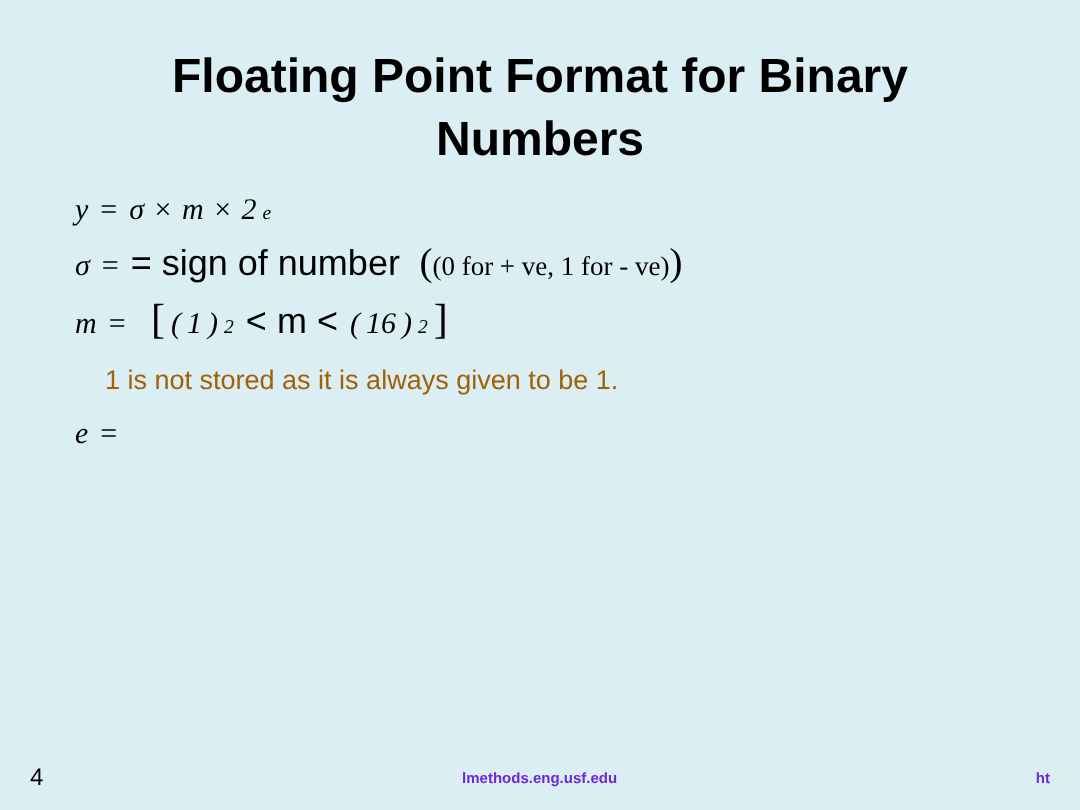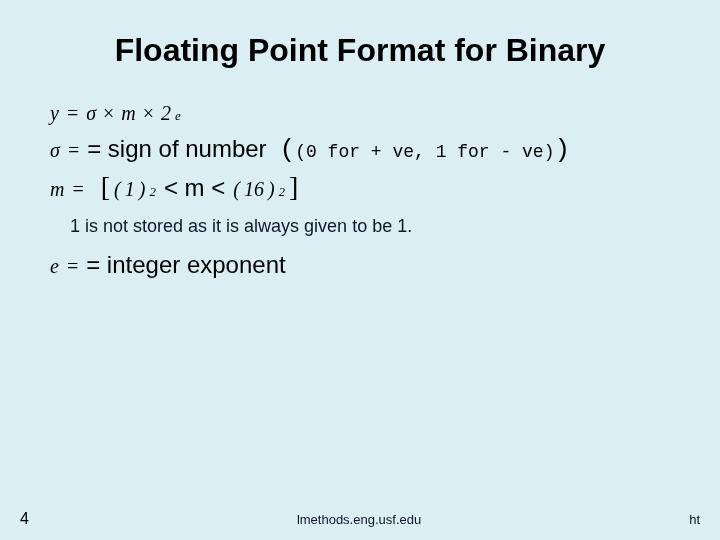--- a/index.html
+++ b/index.html
@@ -19,21 +19,21 @@
       background-color: #daeef3;
       position: relative;
       padding: 30px 50px;
     }
 
     .title {
       text-align: center;
       font-size: 32px;
       font-weight: bold;
       color: #000;
-      margin-bottom: 30px;
+      margin-bottom: 16px;
       line-height: 1.3;
       font-family: Arial, sans-serif;
     }
 
     .content-area {
       margin-top: 10px;
     }
 
     .math-italic {
       font-style: italic;
@@ -42,21 +42,21 @@
 
     .plain-text {
       font-family: Arial, sans-serif;
       font-size: 24px;
       font-style: normal;
     }
 
     .note-line {
       font-family: Arial, sans-serif;
       font-size: 18px;
-      color: #0f172a;
+      color: #a16207;
       margin: 14px 0 14px 20px;
     }
 
     .bottom-bar {
       position: absolute;
       bottom: 12px;
       left: 0;
       right: 0;
       display: flex;
       justify-content: space-between;
@@ -65,22 +65,23 @@
     }
 
     .slide-number {
       font-family: Arial, sans-serif;
       font-size: 16px;
       color: #000;
     }
 
     .url-text {
       font-family: Arial, sans-serif;
-      font-size: 13px;
-      color: #0f172a;
+      font-size: 10px;
+      color: #6d28d9;
+      font-weight: bold;
     }
 
     .sub {
       font-size: 13px;
       vertical-align: sub;
       font-style: italic;
     }
 
     .sup {
       font-size: 13px;
@@ -101,21 +102,21 @@
       font-family: 'Times New Roman', Times, serif;
       margin: 0 4px;
     }
 
     .times-sym {
       font-style: normal;
       margin: 0 3px;
     }
 
     .paren-content {
-      font-family: Liberation Mono, monospace;
+      font-family: Liberation Serif, serif;
       font-size: 18px;
       font-style: normal;
     }
 
     .big-paren {
       font-size: 26px;
       line-height: 1;
     }
 
     .bracket-big {
@@ -123,20 +124,21 @@
       line-height: 1;
     }
   </style>
 </head>
 <body>
 
 <div class="slide">
 
   <div class="title">
     <span>Floating Point Format for Binary</span><br>
+    <span>Numbers</span>
   </div>
 
   <div class="content-area">
 
     <div class="math-row">
       <span class="math-italic">y</span>
       <span class="equals">=</span>
       <span class="math-italic">σ</span>
       <span class="times-sym">×</span>
       <span class="math-italic">m</span>
@@ -172,21 +174,20 @@
       <span class="bracket-big">]</span>
     </div>
 
     <div class="note-line">
       <span>1 is not stored as it is always given to be 1.</span>
     </div>
 
     <div class="math-row">
       <span class="math-italic">e</span>
       <span class="equals">=</span>
-      <span class="plain-text">= integer exponent</span>
     </div>
 
   </div>
 
   <div class="bottom-bar">
     <span class="slide-number">4</span>
     <span class="url-text">lmethods.eng.usf.edu</span>
     <span class="url-text">ht</span>
   </div>
 

